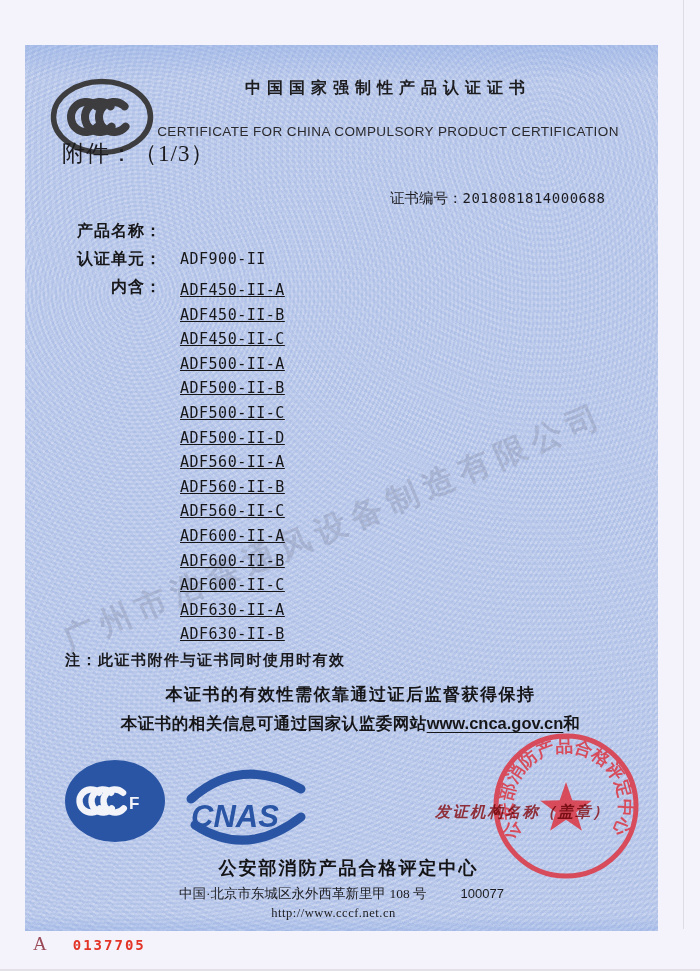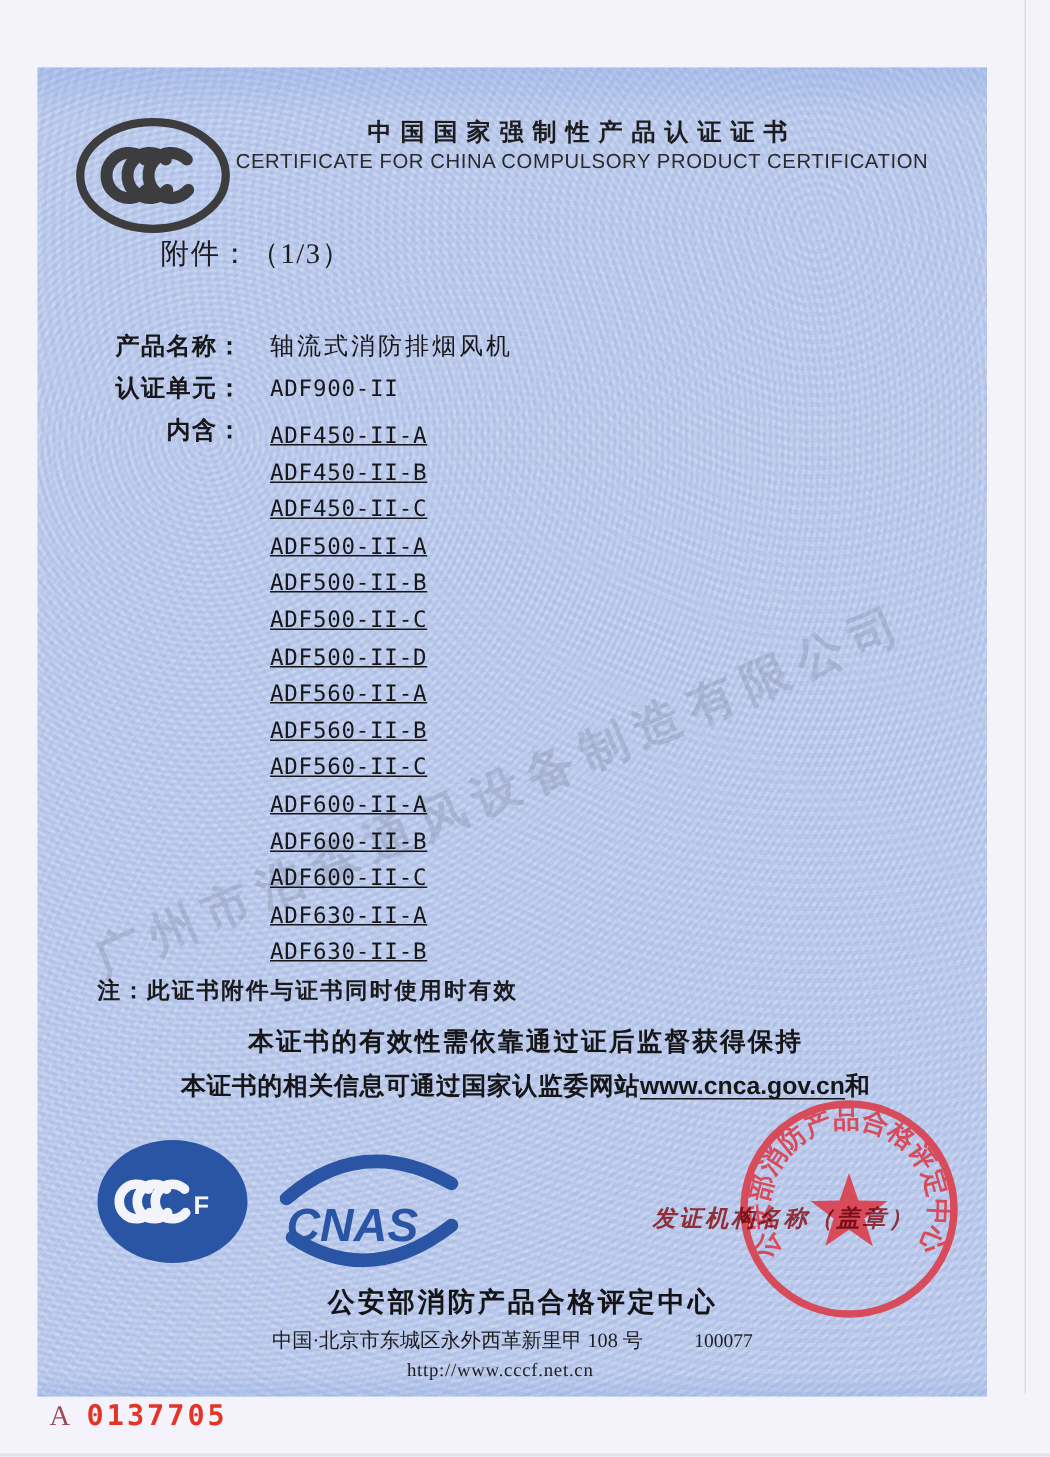--- a/index.html
+++ b/index.html
@@ -39,23 +39,23 @@
   }
 
   .content { position:absolute; inset:0; z-index:2; }
 
   
   .ccc-logo{ left:25px; top:33px; width:104px; height:78px; }
   .title-block{ left:118px; top:33px; width:490px; text-align:center; }
   .title-cn{ font-family:"Liberation Sans","DejaVu Sans",sans-serif; font-weight:bold;
       font-size:16px; letter-spacing:6px; color:#1d1d20; }
   .title-en{ font-family:"Liberation Sans","DejaVu Sans",sans-serif;
-      font-size:13.5px; letter-spacing:0.4px; color:#2a2a2e; margin-top:1px; }
-
-  .attachment{ left:37px; top:111px; font-size:19px; color:#1c1c20; letter-spacing:1px;margin-left:45px;}
+      font-size:13.5px; letter-spacing:0.4px; color:#2a2a2e; margin-top:25px; }
+
+  .attachment{ left:37px; top:93px; font-size:23px; color:#1c1c20; letter-spacing:1px;}
   .certno{ left:365px; top:144px; font-size:14.5px; color:#1c1c20;}
   .certno .num{ font-family:"DejaVu Sans Mono",monospace; font-size:14px; letter-spacing:0.5px;}
 
   
   .field-label{ left:20px; width:117px; text-align:right; font-size:16px; font-weight:bold;
       color:#17171a; letter-spacing:1px;}
   .field-value{ left:155px; font-family:"DejaVu Sans Mono",monospace; font-size:15px;
       color:#17171a; letter-spacing:0.5px;}
   .value-cn{ font-family:"Liberation Serif","DejaVu Serif",serif; font-size:16px; letter-spacing:2px;}
 
@@ -80,28 +80,28 @@
 
   .sign-label{ left:410px; top:757px; width:220px; font-style:italic; font-weight:bold;
       font-size:15.5px; letter-spacing:2px; color:#8f2f3a; z-index:3;}
 
   .stamp{ left:466px; top:686px; width:150px; height:150px; z-index:4; mix-blend-mode:multiply; opacity:.92;}
 
   
   .org-name{ left:0; right:0; top:811px; text-align:center; font-weight:bold; font-size:18px;
       letter-spacing:2px; color:#141417; padding-left:14px;}
   .address-line{ left:0; right:0; top:840px; text-align:center; font-size:13.5px; color:#1c1c20;}
-  .address-line .post{ margin-left:34px; font-family:Liberation Serif, serif; font-size:13px;text-align:center;}
+  .address-line .post{ margin-left:34px; font-family:Liberation Sans, sans-serif; font-size:13px;text-align:center;}
   .website{ left:0; right:16px; top:861px; text-align:center; font-size:12.5px; color:#1c1c20; letter-spacing:0.5px;}
 
   
   .serial{ position:absolute; left:33px; top:933px; z-index:5; display:flex; align-items:baseline;}
   .serial-prefix{ font-size:19px; color:#9a4a58; letter-spacing:2px;}
-  .serial-num{ font-family:"DejaVu Sans Mono",monospace; font-weight:bold; font-size:19px;
-      color:#e23528; letter-spacing:2px; margin-left:9px;}
+  .serial-num{ font-family:"DejaVu Sans Mono",monospace; font-weight:bold; font-size:14px;
+      color:#e23528; letter-spacing:2px; margin-left:24px;}
 </style>
 </head>
 <body>
 
 <div class="scan">
   <div class="scan-right-line"></div>
 
   <div class="page">
 
     <div class="watermark">广州市浩森通风设备制造有限公司</div>
@@ -119,23 +119,25 @@
         </svg>
       </div>
 
       <div class="abs title-block">
         <div class="title-cn">中国国家强制性产品认证证书</div>
         <div class="title-en">CERTIFICATE FOR CHINA COMPULSORY PRODUCT CERTIFICATION</div>
       </div>
 
       <div class="abs attachment">附件：（1/3）</div>
 
+      <div class="abs certno">
+        <span>证书编号：</span><span class="num">2018081814000688</span>
+      </div>
 
       <div class="abs field-label" style="top:176px">产品名称：</div>
-      <div class="abs field-value value-cn" style="top:176px">轴流式消防排烟风机</div>
 
       <div class="abs field-label" style="top:204px">认证单元：</div>
       <div class="abs field-value" style="top:205px">ADF900-II</div>
 
       <div class="abs field-label" style="top:232px">内含：</div>
       <div class="abs model-list">
           <div class="model-row">ADF450-II-A</div>
           <div class="model-row">ADF450-II-B</div>
           <div class="model-row">ADF450-II-C</div>
           <div class="model-row">ADF500-II-A</div>

